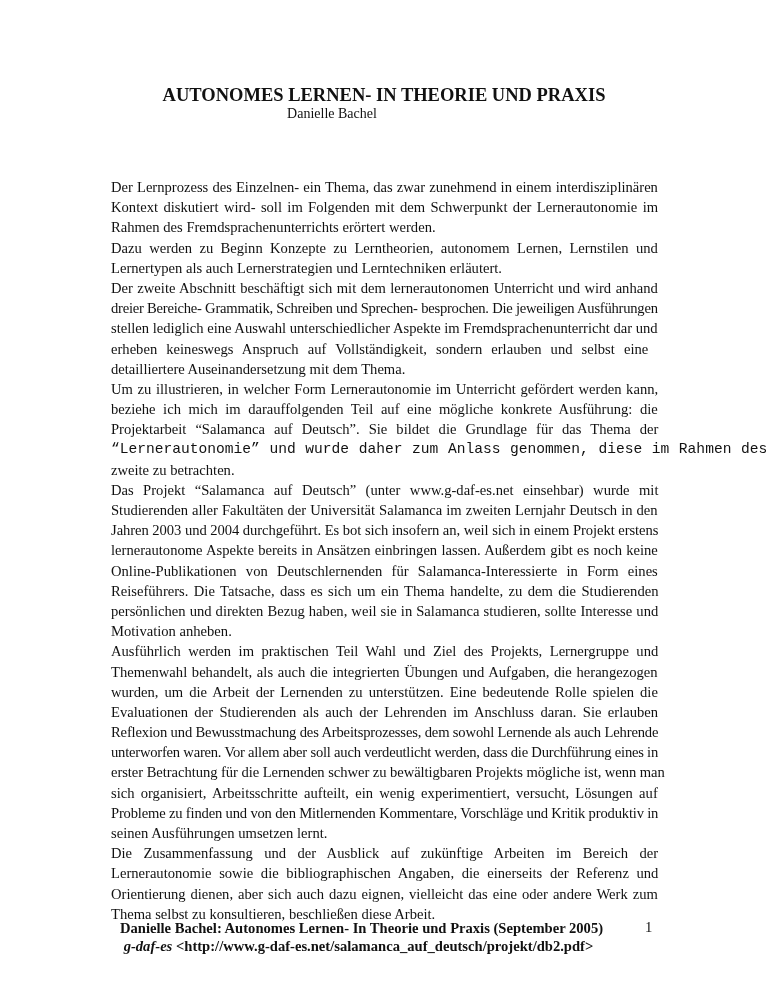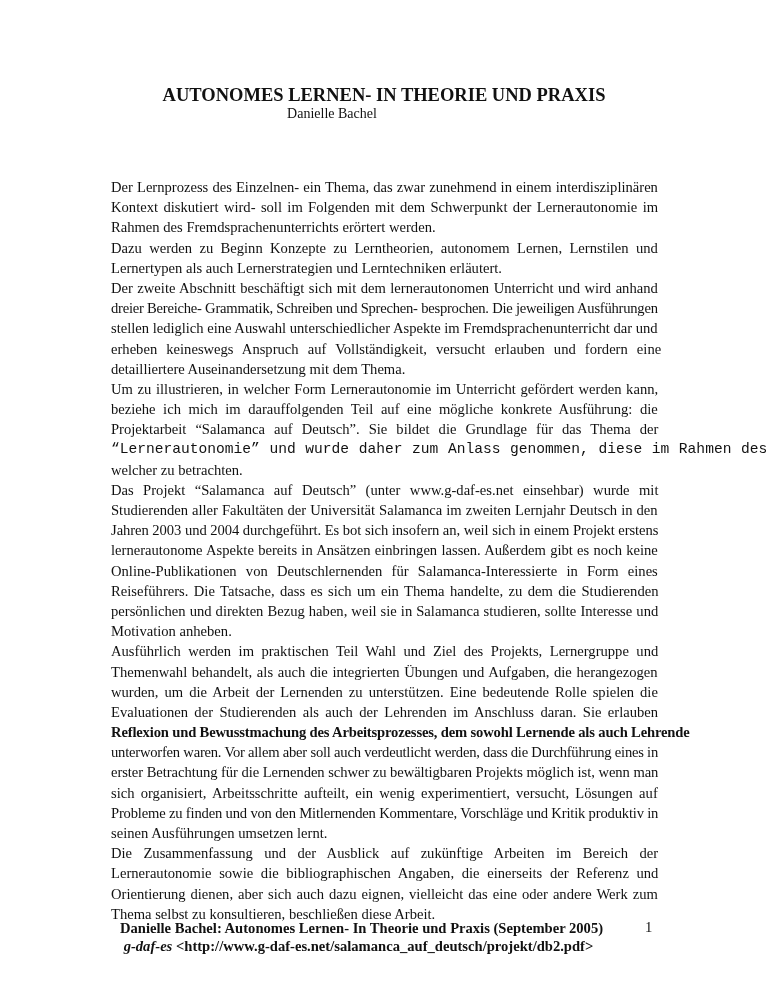--- a/index.html
+++ b/index.html
@@ -24,42 +24,42 @@
 
 <div class="body" id="body">
     <span class="line" style="white-space: nowrap; display: block; word-spacing: 0.454545px; text-align: left; text-align-last: left;">Der Lernprozess des Einzelnen- ein Thema, das zwar zunehmend in einem interdisziplinären</span>
     <span class="line" style="white-space: nowrap; display: block; word-spacing: 1.72727px; text-align: left; text-align-last: left;">Kontext diskutiert wird- soll im Folgenden mit dem Schwerpunkt der Lernerautonomie im</span>
     <span class="line last">Rahmen des Fremdsprachenunterrichts erörtert werden.</span>
     <span class="line" style="white-space: nowrap; display: block; word-spacing: 3.7px; text-align: left; text-align-last: left;">Dazu werden zu Beginn Konzepte zu Lerntheorien, autonomem Lernen, Lernstilen und</span>
     <span class="line last">Lernertypen als auch Lernerstrategien und Lerntechniken erläutert.</span>
     <span class="line" style="white-space: nowrap; display: block; word-spacing: 0.818182px; text-align: center; text-align-last: left;">Der zweite Abschnitt beschäftigt sich mit dem lernerautonomen Unterricht und wird anhand</span>
     <span class="line" style="white-space: nowrap; display: block; letter-spacing: -0.230769px; text-align: left; text-align-last: left;">dreier Bereiche- Grammatik, Schreiben und Sprechen- besprochen. Die jeweiligen Ausführungen</span>
     <span class="line" style="white-space: nowrap; display: block; letter-spacing: -0.010989px; text-align: left; text-align-last: left;">stellen lediglich eine Auswahl unterschiedlicher Aspekte im Fremdsprachenunterricht dar und</span>
-    <span class="line" style="white-space: nowrap; display: block; word-spacing: 5.44444px; text-align: left; text-align-last: left;">erheben keineswegs Anspruch auf Vollständigkeit, versucht erlauben und fordern eine</span>
+    <span class="line" style="white-space: nowrap; display: block; word-spacing: 5.44444px; text-align: left; text-align-last: left;">erheben keineswegs Anspruch auf Vollständigkeit, sondern erlauben und selbst eine</span>
     <span class="line last">detailliertere Auseinandersetzung mit dem Thema.</span>
     <span class="line" style="white-space: nowrap; display: block; word-spacing: 1px; text-align: left; text-align-last: left;">Um zu illustrieren, in welcher Form Lernerautonomie im Unterricht gefördert werden kann,</span>
     <span class="line" style="white-space: nowrap; display: block; word-spacing: 3.90909px; text-align: left; text-align-last: left;">beziehe ich mich im darauffolgenden Teil auf eine mögliche konkrete Ausführung: die</span>
     <span class="line" style="white-space: nowrap; display: block; word-spacing: 5.36364px; text-align: right; text-align-last: left;">Projektarbeit “Salamanca auf Deutsch”. Sie bildet die Grundlage für das Thema der</span>
     <span class="line" style="white-space: nowrap; display: block; word-spacing: 0.818182px; text-align: left; text-align-last: left; font-family: Liberation Mono, monospace;">“Lernerautonomie” und wurde daher zum Anlass genommen, diese im Rahmen des Projekts</span>
-    <span class="line last">welcher zu betrachten.</span>
+    <span class="line last">zweite zu betrachten.</span>
     <span class="line" style="white-space: nowrap; display: block; word-spacing: 5.77778px; text-align: left; text-align-last: left;">Das Projekt “Salamanca auf Deutsch” (unter www.g-daf-es.net einsehbar) wurde mit</span>
     <span class="line" style="white-space: nowrap; display: block; word-spacing: 0.363636px; text-align: left; text-align-last: left;">Studierenden aller Fakultäten der Universität Salamanca im zweiten Lernjahr Deutsch in den</span>
     <span class="line" style="white-space: nowrap; display: block; letter-spacing: -0.0531915px; text-align: left; text-align-last: left;">Jahren 2003 und 2004 durchgeführt. Es bot sich insofern an, weil sich in einem Projekt erstens</span>
     <span class="line" style="white-space: nowrap; display: block; word-spacing: 0.636364px; text-align: left; text-align-last: left;">lernerautonome Aspekte bereits in Ansätzen einbringen lassen. Außerdem gibt es noch keine</span>
     <span class="line" style="white-space: nowrap; display: block; word-spacing: 5.57143px; text-align: left; text-align-last: left;">Online-Publikationen von Deutschlernenden für Salamanca-Interessierte in Form eines</span>
     <span class="line" style="white-space: nowrap; display: block; word-spacing: 1.76923px; text-align: left; text-align-last: left;">Reiseführers. Die Tatsache, dass es sich um ein Thema handelte, zu dem die Studierenden</span>
     <span class="line" style="white-space: nowrap; display: block; word-spacing: 0.416667px; text-align: left; text-align-last: left;">persönlichen und direkten Bezug haben, weil sie in Salamanca studieren, sollte Interesse und</span>
     <span class="line last">Motivation anheben.</span>
     <span class="line" style="white-space: nowrap; display: block; word-spacing: 3.81818px; text-align: left; text-align-last: left;">Ausführlich werden im praktischen Teil Wahl und Ziel des Projekts, Lernergruppe und</span>
     <span class="line" style="white-space: nowrap; display: block; word-spacing: 1px; text-align: left; text-align-last: left;">Themenwahl behandelt, als auch die integrierten Übungen und Aufgaben, die herangezogen</span>
     <span class="line" style="white-space: nowrap; display: block; word-spacing: 2.41667px; text-align: left; text-align-last: left;">wurden, um die Arbeit der Lernenden zu unterstützen. Eine bedeutende Rolle spielen die</span>
     <span class="line" style="white-space: nowrap; display: block; word-spacing: 2.72727px; text-align: left; text-align-last: left;">Evaluationen der Studierenden als auch der Lehrenden im Anschluss daran. Sie erlauben</span>
-    <span class="line" style="white-space: nowrap; display: block; letter-spacing: -0.159091px; text-align: right; text-align-last: left; font-weight: bold;">Reflexion und Bewusstmachung des Arbeitsprozesses, dem sowohl Lernende als auch Lehrende</span>
+    <span class="line" style="white-space: nowrap; display: block; letter-spacing: -0.159091px; text-align: right; text-align-last: left;">Reflexion und Bewusstmachung des Arbeitsprozesses, dem sowohl Lernende als auch Lehrende</span>
     <span class="line" style="white-space: nowrap; display: block; letter-spacing: -0.221053px; text-align: left; text-align-last: left;">unterworfen waren. Vor allem aber soll auch verdeutlicht werden, dass die Durchführung eines in</span>
-    <span class="line" style="white-space: nowrap; display: block; letter-spacing: -0.0549451px; text-align: left; text-align-last: left;">erster Betrachtung für die Lernenden schwer zu bewältigbaren Projekts möglich ist, wenn man</span>
+    <span class="line" style="white-space: nowrap; display: block; letter-spacing: -0.0549451px; text-align: left; text-align-last: left;">erster Betrachtung für die Lernenden schwer zu bewältigbaren Projekts mögliche ist, wenn man</span>
     <span class="line" style="white-space: nowrap; display: block; word-spacing: 2.55556px; text-align: left; text-align-last: left;">sich organisiert, Arbeitsschritte aufteilt, ein wenig experimentiert, versucht, Lösungen auf</span>
     <span class="line" style="white-space: nowrap; display: block; letter-spacing: -0.177778px; text-align: left; text-align-last: left;">Probleme zu finden und von den Mitlernenden Kommentare, Vorschläge und Kritik produktiv in</span>
     <span class="line last">seinen Ausführungen umsetzen lernt.</span>
     <span class="line" style="white-space: nowrap; display: block; word-spacing: 7.7px; text-align: left; text-align-last: left;">Die Zusammenfassung und der Ausblick auf zukünftige Arbeiten im Bereich der</span>
     <span class="line" style="white-space: nowrap; display: block; word-spacing: 4px; text-align: left; text-align-last: left;">Lernerautonomie sowie die bibliographischen Angaben, die einerseits der Referenz und</span>
     <span class="line" style="white-space: nowrap; display: block; word-spacing: 1.30769px; text-align: left; text-align-last: left;">Orientierung dienen, aber sich auch dazu eignen, vielleicht das eine oder andere Werk zum</span>
     <span class="line last">Thema selbst zu konsultieren, beschließen diese Arbeit.</span>
   </div>
 
 <div class="footer">

